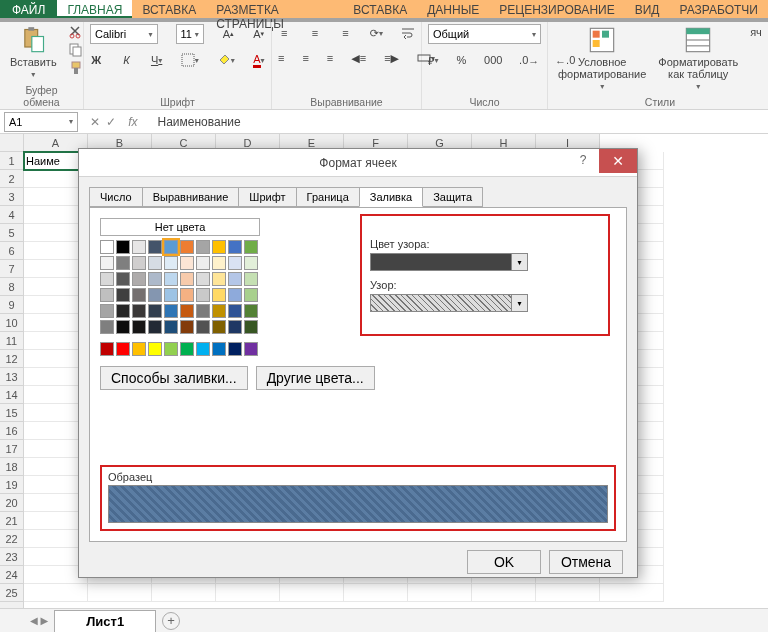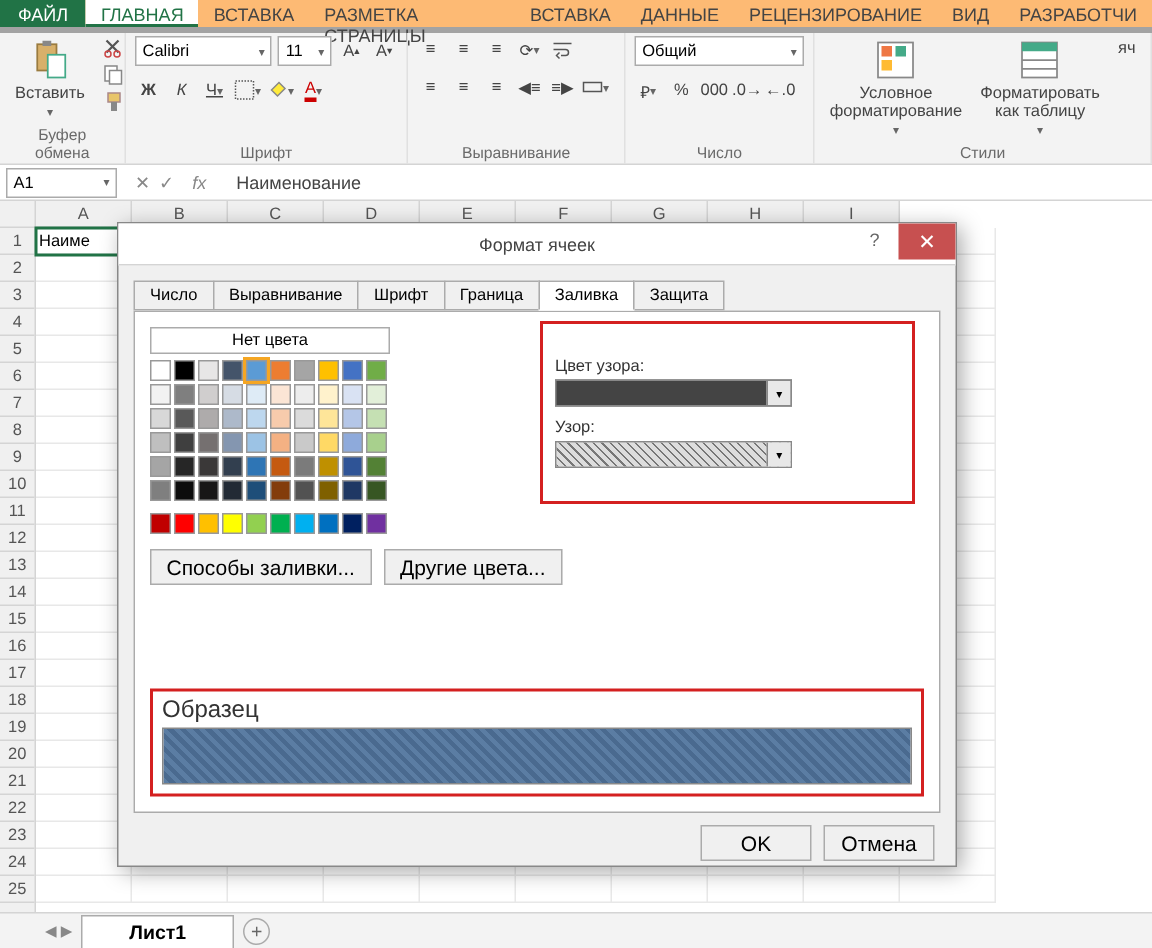--- a/index.html
+++ b/index.html
@@ -15,21 +15,21 @@
 .ribbon { display: flex; height: 88px; background: #f3f3f3; border-bottom: 1px solid #d4d4d4; }
 .group { display: flex; flex-direction: column; border-right: 1px solid #e0e0e0; padding: 2px 6px 1px; }
 .group-content { flex: 1; display: flex; align-items: flex-start; gap: 4px; }
 .group-label { text-align: center; font-size: 10.5px; color: #6a6a6a; padding-top: 1px; }
 .big-btn { display: flex; flex-direction: column; align-items: center; gap: 2px; padding: 2px 4px; cursor: pointer; }
 .big-btn .icon { width: 28px; height: 28px; }
 .big-btn .lbl { font-size: 11px; color: #444; line-height: 1.1; text-align: center; }
 .mini-btns { display: flex; flex-direction: column; gap: 2px; margin-left: 2px; }
 .mini { width: 18px; height: 16px; display: flex; align-items: center; justify-content: center; cursor: pointer; }
 
-.font-row { display: flex; gap: 4px; align-items: center; margin-bottom: 3px; }
+.font-row { display: flex; gap: 18px; align-items: center; margin-bottom: 3px; }
 .font-select { width: 92px; height: 20px; border: 1px solid #ababab; background: #fff; font-size: 11px; padding: 0 4px; display: flex; align-items: center; justify-content: space-between; }
 .size-select { width: 36px; height: 20px; border: 1px solid #ababab; background: #fff; font-size: 11px; padding: 0 4px; display: flex; align-items: center; justify-content: space-between; }
 .tiny { width: 18px; height: 18px; display: flex; align-items: center; justify-content: center; cursor: pointer; font-size: 11px; color: #444; }
 .bold-i { font-weight: bold; }
 .italic-i { font-style: italic; }
 .under-i { text-decoration: underline; }
 
 .caret { font-size: 8px; color: #666; }
 
 
@@ -72,21 +72,21 @@
 .swatch-row { display: flex; gap: 2px; margin-bottom: 2px; }
 .sw { width: 14px; height: 14px; border: 1px solid #999; cursor: pointer; }
 .sw.sel { outline: 2px solid #f5a623; outline-offset: 0; }
 .fill-btns { display: flex; gap: 8px; margin-top: 10px; }
 .std-btn { border: 1px solid #ababab; background: #f0f0f0; padding: 3px 10px; font-size: 14px; cursor: pointer; }
 .right-panel { position: absolute; left: 270px; top: 6px; width: 250px; border: 2px solid #d42020; padding: 22px 8px 14px; }
 .combo { width: 158px; height: 18px; border: 1px solid #888; background: #444; display: flex; align-items: center; justify-content: flex-end; margin-bottom: 8px; }
 .combo .drop { width: 16px; height: 16px; background: #e8e8e8; border-left: 1px solid #888; display: flex; align-items: center; justify-content: center; font-size: 8px; }
 .combo.pattern { background: repeating-linear-gradient(45deg, #777 0 1px, #ddd 1px 4px); }
 .sample-box { position: absolute; left: 10px; bottom: 10px; right: 10px; border: 2px solid #d42020; padding: 4px 6px 6px; }
-.sample-label { font-size: 16px; color: #333; margin-bottom: 2px; }
+.sample-label { font-size: 11px; color: #333; margin-bottom: 2px; }
 .sample { height: 38px; background: repeating-linear-gradient(45deg, #5b7da3 0 3px, #4a6a8f 3px 6px); border: 1px solid #888; }
 .dlg-foot { display: flex; justify-content: flex-end; gap: 8px; padding: 0 14px 10px; }
 </style>
 </head>
 <body>
 
 <div class="ribbon-tabs">
   <div class="tab-file">ФАЙЛ</div>
   <div class="tab active">ГЛАВНАЯ</div>
   <div class="tab">ВСТАВКА</div>

